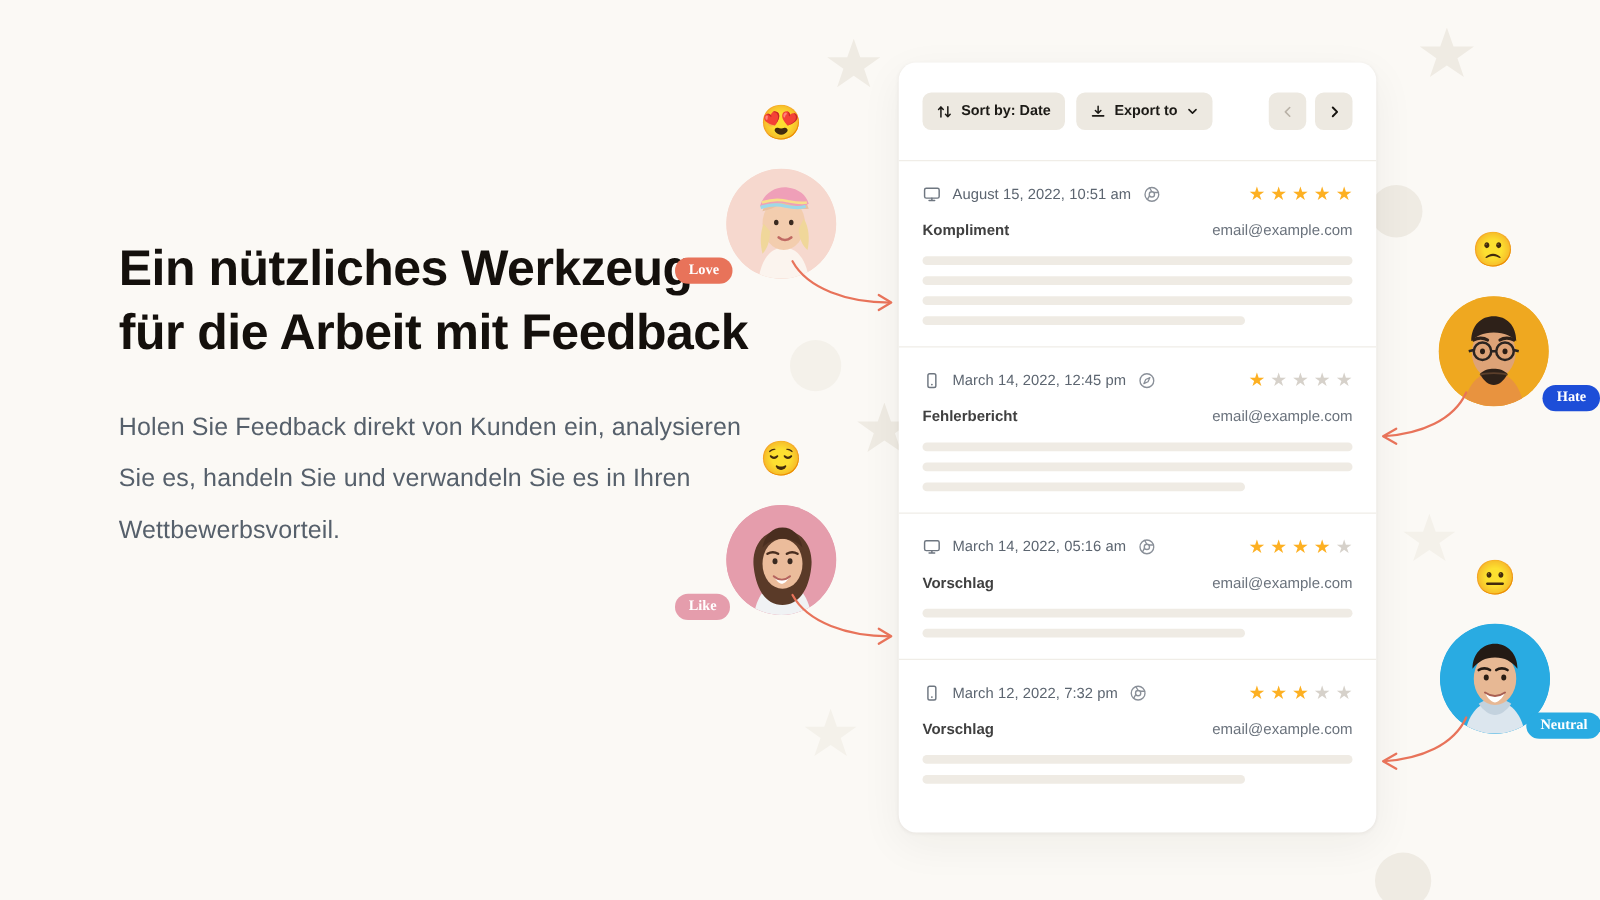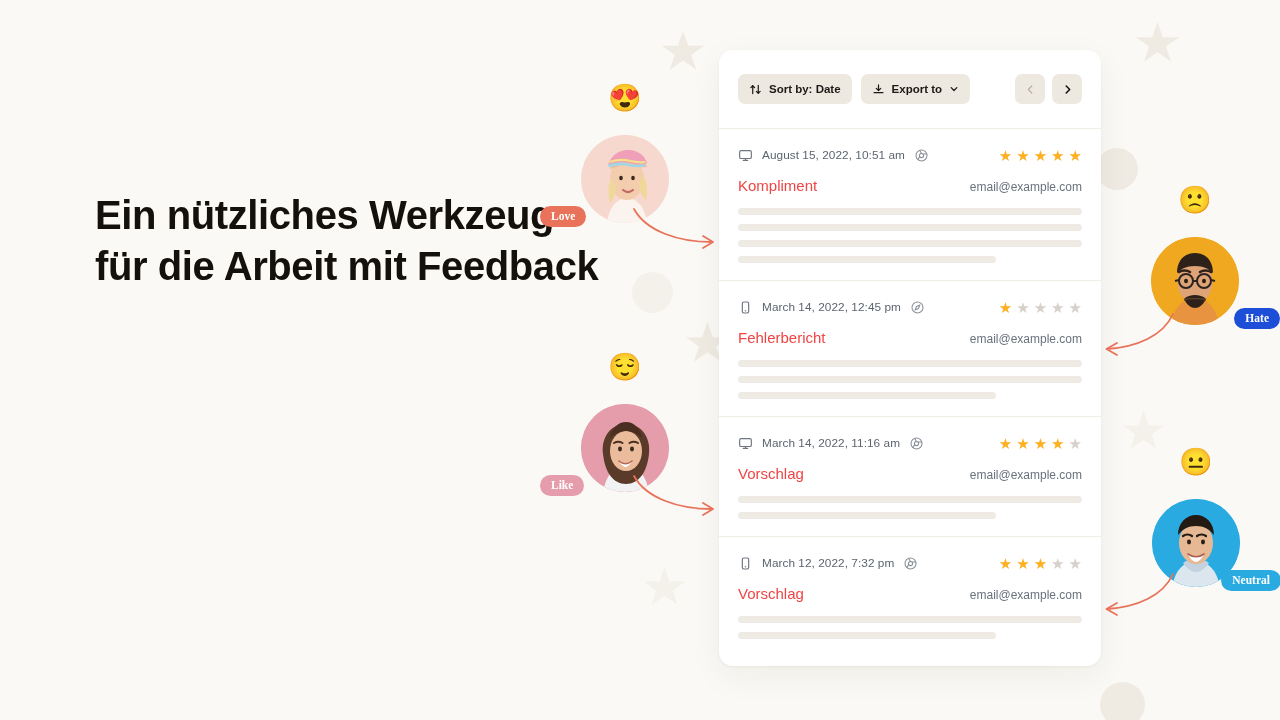--- a/index.html
+++ b/index.html
@@ -80,21 +80,21 @@
     margin-left: 9px;
     font-size: 11.8px; color: #5C6570; letter-spacing: .05px;
     white-space: nowrap;
   }
   .row-browser { margin-left: 9px; display: inline-flex; }
   .row-stars { margin-left: auto; display: flex; gap: 4px; }
   .star { font-size: 15px; line-height: 15px; color: #D6D1CA; }
   .star.on { color: #FDB022; }
 
   .row-sub { display: flex; align-items: baseline; margin-top: 13px; }
-  .row-title { font-size: 15px; font-weight: 400; color: #ef4444; }
+  .row-title { font-size: 12px; font-weight: 700; color: #404040; }
   .row-email { margin-left: auto; font-size: 12px; color: #6A727C; }
 
   .skels { margin-top: 14px; padding-bottom: 17px; }
   .skel { height: 7px; border-radius: 4px; background: #EFEBE4; margin-bottom: 9px; }
   .skel:last-child { margin-bottom: 0; }
 
   
   .floater { position: absolute; }
   .av-wrap { position: relative; width: 88px; height: 88px; }
   .av-disc {
@@ -130,20 +130,21 @@
   <div class="deco deco-circle deco-soft" style="left:632px;top:272px;width:41px;height:41px;"></div>
   <div class="deco deco-star" style="left:685px;top:322px;width:45px;height:43px;"></div>
   <div class="deco deco-star deco-soft" style="left:643px;top:567px;width:43px;height:41px;"></div>
   <div class="deco deco-star" style="left:1135px;top:22px;width:45px;height:43px;"></div>
   <div class="deco deco-circle" style="left:1096px;top:148px;width:42px;height:42px;"></div>
   <div class="deco deco-star deco-soft" style="left:1122px;top:411px;width:43px;height:41px;"></div>
   <div class="deco deco-circle" style="left:1100px;top:682px;width:45px;height:45px;"></div>
 
   <div class="hero">
     <h1>Ein nützliches Werkzeug für die Arbeit mit Feedback</h1>
+    <p>Holen Sie Feedback direkt von Kunden ein, analysieren Sie es, handeln Sie und verwandeln Sie es in Ihren Wettbewerbsvorteil.</p>
   </div>
 
   <div class="card">
 
     <div class="card-toolbar">
 
       <button class="tb-btn">
         <span style="display:inline-flex;">
           <svg width="13" height="13" viewBox="0 0 16 16" fill="none">
             <path d="M4.6 13V3.2M4.6 3.2 2.3 5.6M4.6 3.2 6.9 5.6" stroke="#1C1A16" stroke-width="1.5" stroke-linecap="round" stroke-linejoin="round"></path>
@@ -260,21 +261,21 @@
           </div>
         </div>
         <div class="row">
           <div class="row-meta">
             <span style="display: inline-flex;">
               <svg width="15" height="15" viewBox="0 0 18 18" fill="none">
                 <rect x="2" y="3.2" width="14" height="9.4" rx="1.6" stroke="#6E7680" stroke-width="1.4"></rect>
                 <path d="M9 12.6v2.2M6.3 14.8h5.4" stroke="#6E7680" stroke-width="1.4" stroke-linecap="round"></path>
               </svg>
             </span>
-            <span class="row-date">March 14, 2022, 11:16 am</span>
+            <span class="row-date">March 14, 2022, 05:16 am</span>
             <span class="row-browser">
               <span style="display: inline-flex;">
                 <svg width="15" height="15" viewBox="0 0 18 18" fill="none">
                   <circle cx="9" cy="9" r="6.6" stroke="#8A9099" stroke-width="1.3"></circle>
                   <circle cx="9" cy="9" r="2.5" stroke="#8A9099" stroke-width="1.3"></circle>
                   <path d="M11.3 7.2h4.1M6.8 10.2l-2 3.6M9 6.5 6.9 2.9" stroke="#8A9099" stroke-width="1.3" stroke-linecap="round"></path>
                 </svg>
               </span>
             </span>
             <div class="row-stars">

